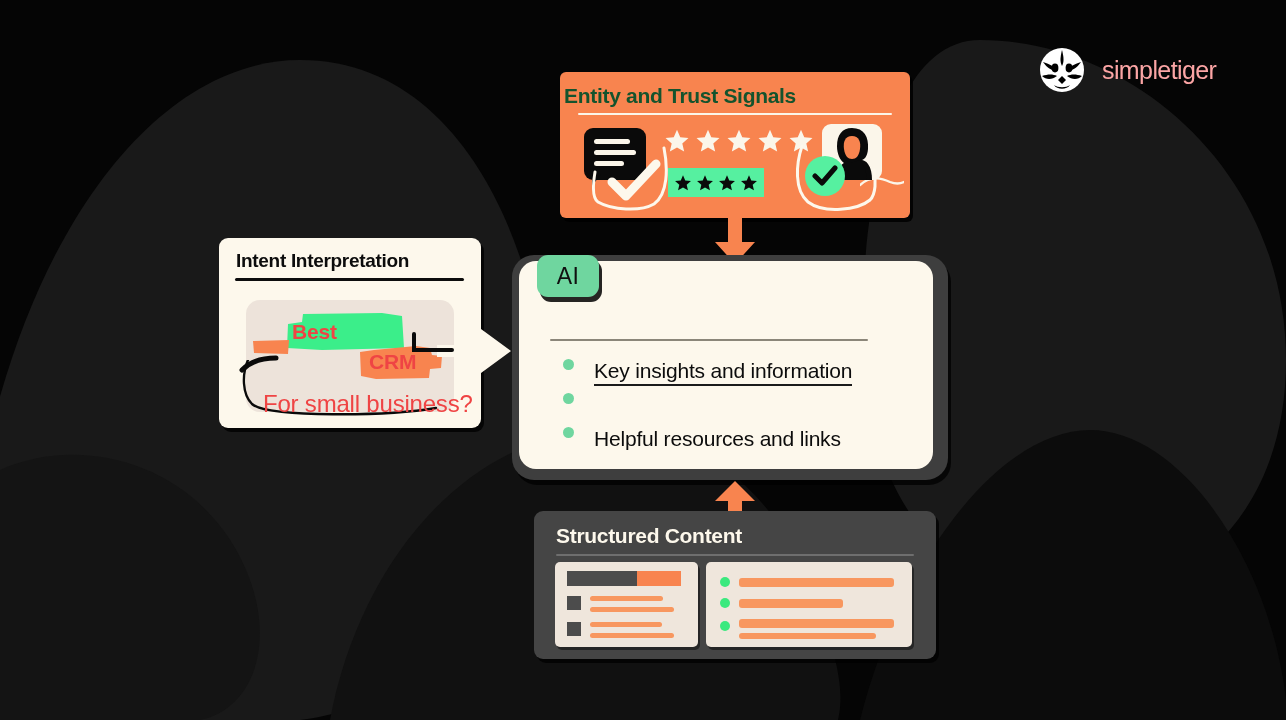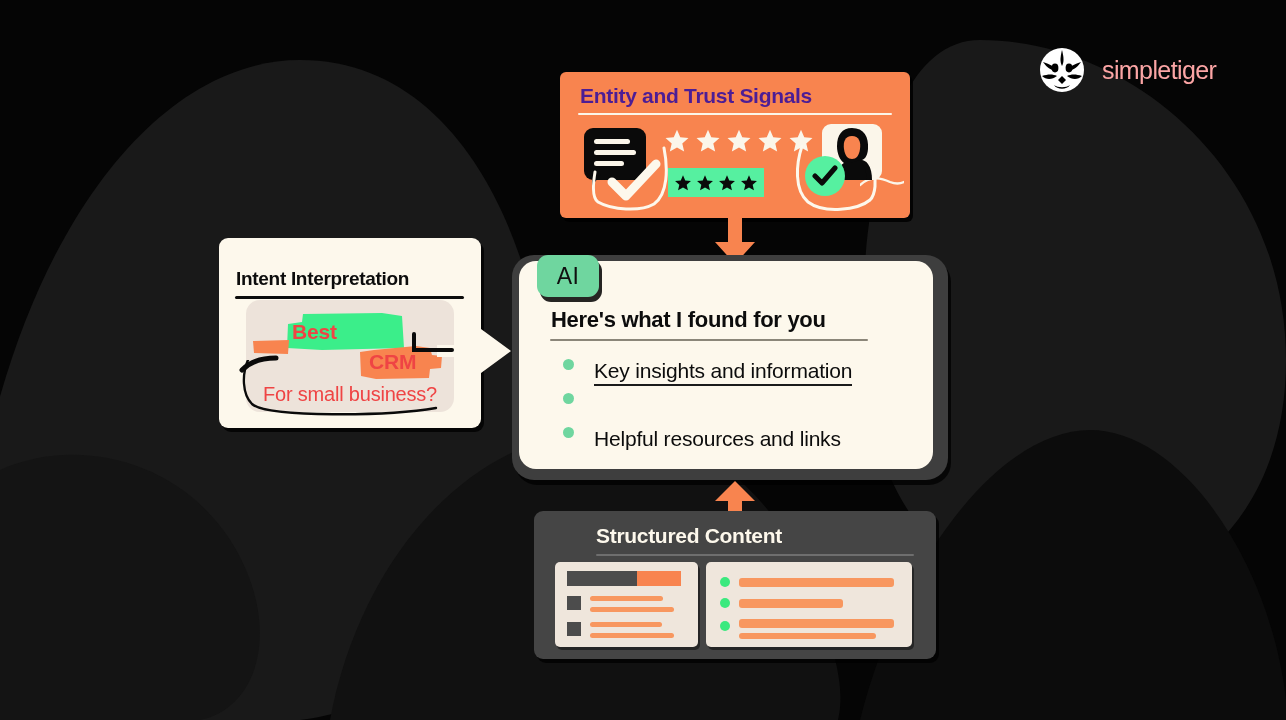--- a/index.html
+++ b/index.html
@@ -42,21 +42,21 @@
   }
 
   
   #trust-panel {
     position: absolute; left: 560px; top: 72px;
     width: 350px; height: 146px;
     background: #F8844F;
     border-radius: 6px;
     box-shadow: 3px 4px 0 rgba(0,0,0,0.85);
   }
-  #trust-panel .card-title { color: #4c1d95; margin: 12px 0 0 20px; }
+  #trust-panel .card-title { color: #14532d; margin: 12px 0 0 4px; }
   #trust-panel .rule { background: #FBF6EA; margin: 5px 18px 0 18px; height: 2px; }
   #trust-panel .rule-wave { position: absolute; left: 300px; top: 112px; }
   #trust-icons {
     position: absolute; left: 0; top: 48px; width: 350px; height: 92px;
   }
   .chat-bubble {
     position: absolute; left: 24px; top: 8px;
     width: 62px; height: 52px;
     background: #0A0A0A; border-radius: 9px;
   }
@@ -92,39 +92,39 @@
   }
 
   
   #intent-card {
     position: absolute; left: 219px; top: 238px;
     width: 262px; height: 190px;
     background: #FDF8EC;
     border-radius: 9px;
     box-shadow: 3px 4px 0 rgba(0,0,0,0.8);
   }
-  #intent-card .card-title { color: #0C0C0C; margin: 30px 0 0 17px; font-size: 19px; }
+  #intent-card .card-title { color: #0C0C0C; margin: 12px 0 0 17px; font-size: 19px; }
   #intent-card .rule { background: #0C0C0C; margin: 6px 17px 0 16px; height: 2.5px; }
   #intent-bubble {
     position: absolute; left: 27px; top: 62px;
     width: 208px; height: 112px;
   }
   .intent-bubble-bg {
     position: absolute; inset: 0;
     background: #EDE3DA;
     border-radius: 14px;
   }
   .hl-green, .hl-orange { position: absolute; }
   .intent-text {
     position: absolute; color: #ef4444; font-size: 21px; letter-spacing: -0.2px;
     white-space: nowrap;
   }
   #t-best { left: 46px; top: 20px; font-weight: 700; }
   #t-crm  { left: 123px; top: 50px; font-weight: 700; }
-  #t-smb  { left: 17px; top: 83px; font-size: 20px; }
+  #t-smb  { left: 17px; top: 90px; font-size: 24px; }
 
   
   #ai-card {
     position: absolute; left: 512px; top: 255px;
     width: 436px; height: 225px;
     background: #3E3E3E;
     border-radius: 22px;
     box-shadow: 3px 5px 0 rgba(0,0,0,0.75);
   }
   #ai-inner {
@@ -164,21 +164,20 @@
     border-bottom: 2px solid #1B1B1B; padding-bottom: 1px;
   }
 
   
   #structured-panel {
     position: absolute; left: 534px; top: 511px;
     width: 402px; height: 148px;
     background: #454545;
     border-radius: 9px;
     box-shadow: 3px 4px 0 rgba(0,0,0,0.75);
-    padding-left: 40px;
   }
   #structured-panel .card-title { color: #FDF8EC; margin: 13px 0 0 22px; }
   #structured-panel .rule { background: #6E6E6E; margin: 6px 22px 0 22px; height: 2px; }
   #sc-cols {
     position: absolute; left: 21px; top: 51px;
     display: flex; gap: 8px;
   }
   .sc-card {
     background: #EFE6DC; border-radius: 5px;
     box-shadow: 2px 3px 0 rgba(0,0,0,0.45);
@@ -343,21 +342,20 @@
   <svg class="arrow" style="left:437px; top:323px;" width="76" height="56" viewBox="0 0 76 56">
     <path d="M0 22 L44 22 L44 6 L74 28 L44 50 L44 34 L0 34 Z" fill="#FDF8EC"></path>
   </svg>
   <svg class="arrow" style="left:408px; top:332px;" width="46" height="32" viewBox="0 0 46 32">
     <path d="M6 2 L6 18 L44 18" stroke="#0A0A0A" stroke-width="4" fill="none" stroke-linecap="round"></path>
   </svg>
 
   <div id="ai-card">
     <div id="ai-inner">
       <div id="ai-badge">AI</div>
-      <div id="ai-heading">Here's what I found for you</div>
       <div id="ai-rule"></div>
       <div id="ai-list">
         <div class="ai-li">
           <span class="ai-dot"></span>
           <span class="ai-li-text underlined">Key insights and information</span>
         </div>
         <div class="ai-li">
           <span class="ai-dot"></span>
         </div>
         <div class="ai-li">

